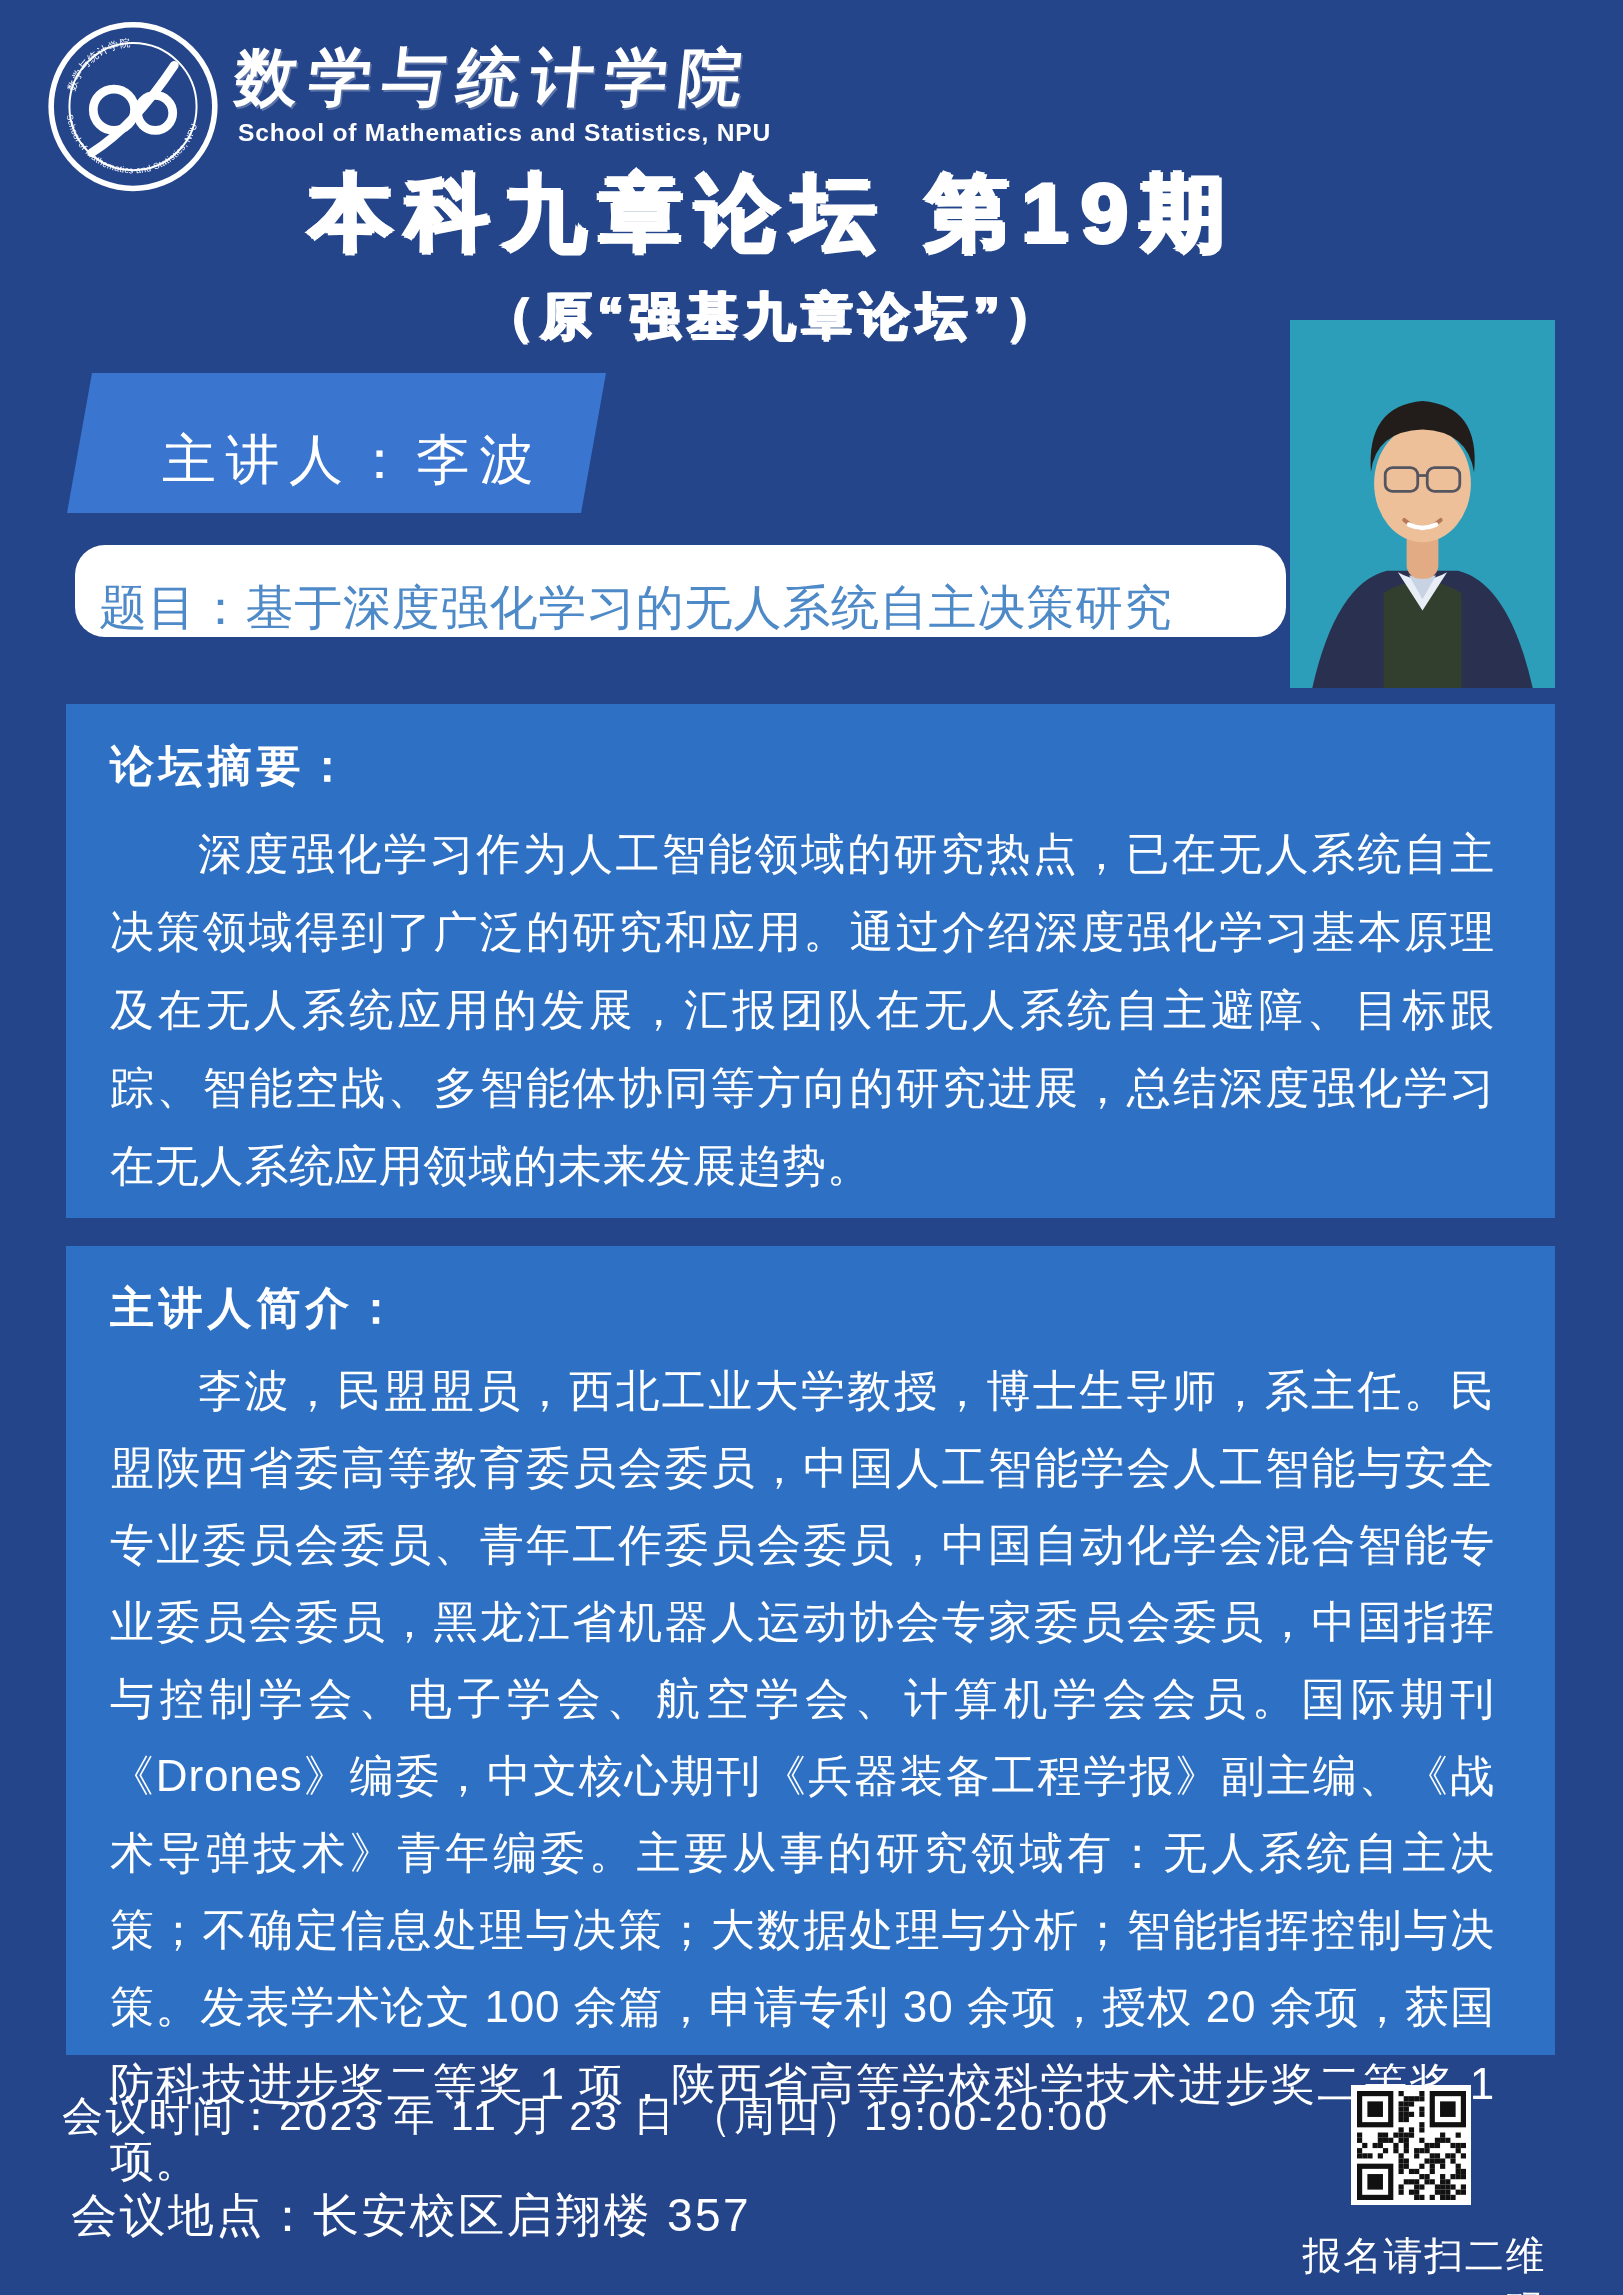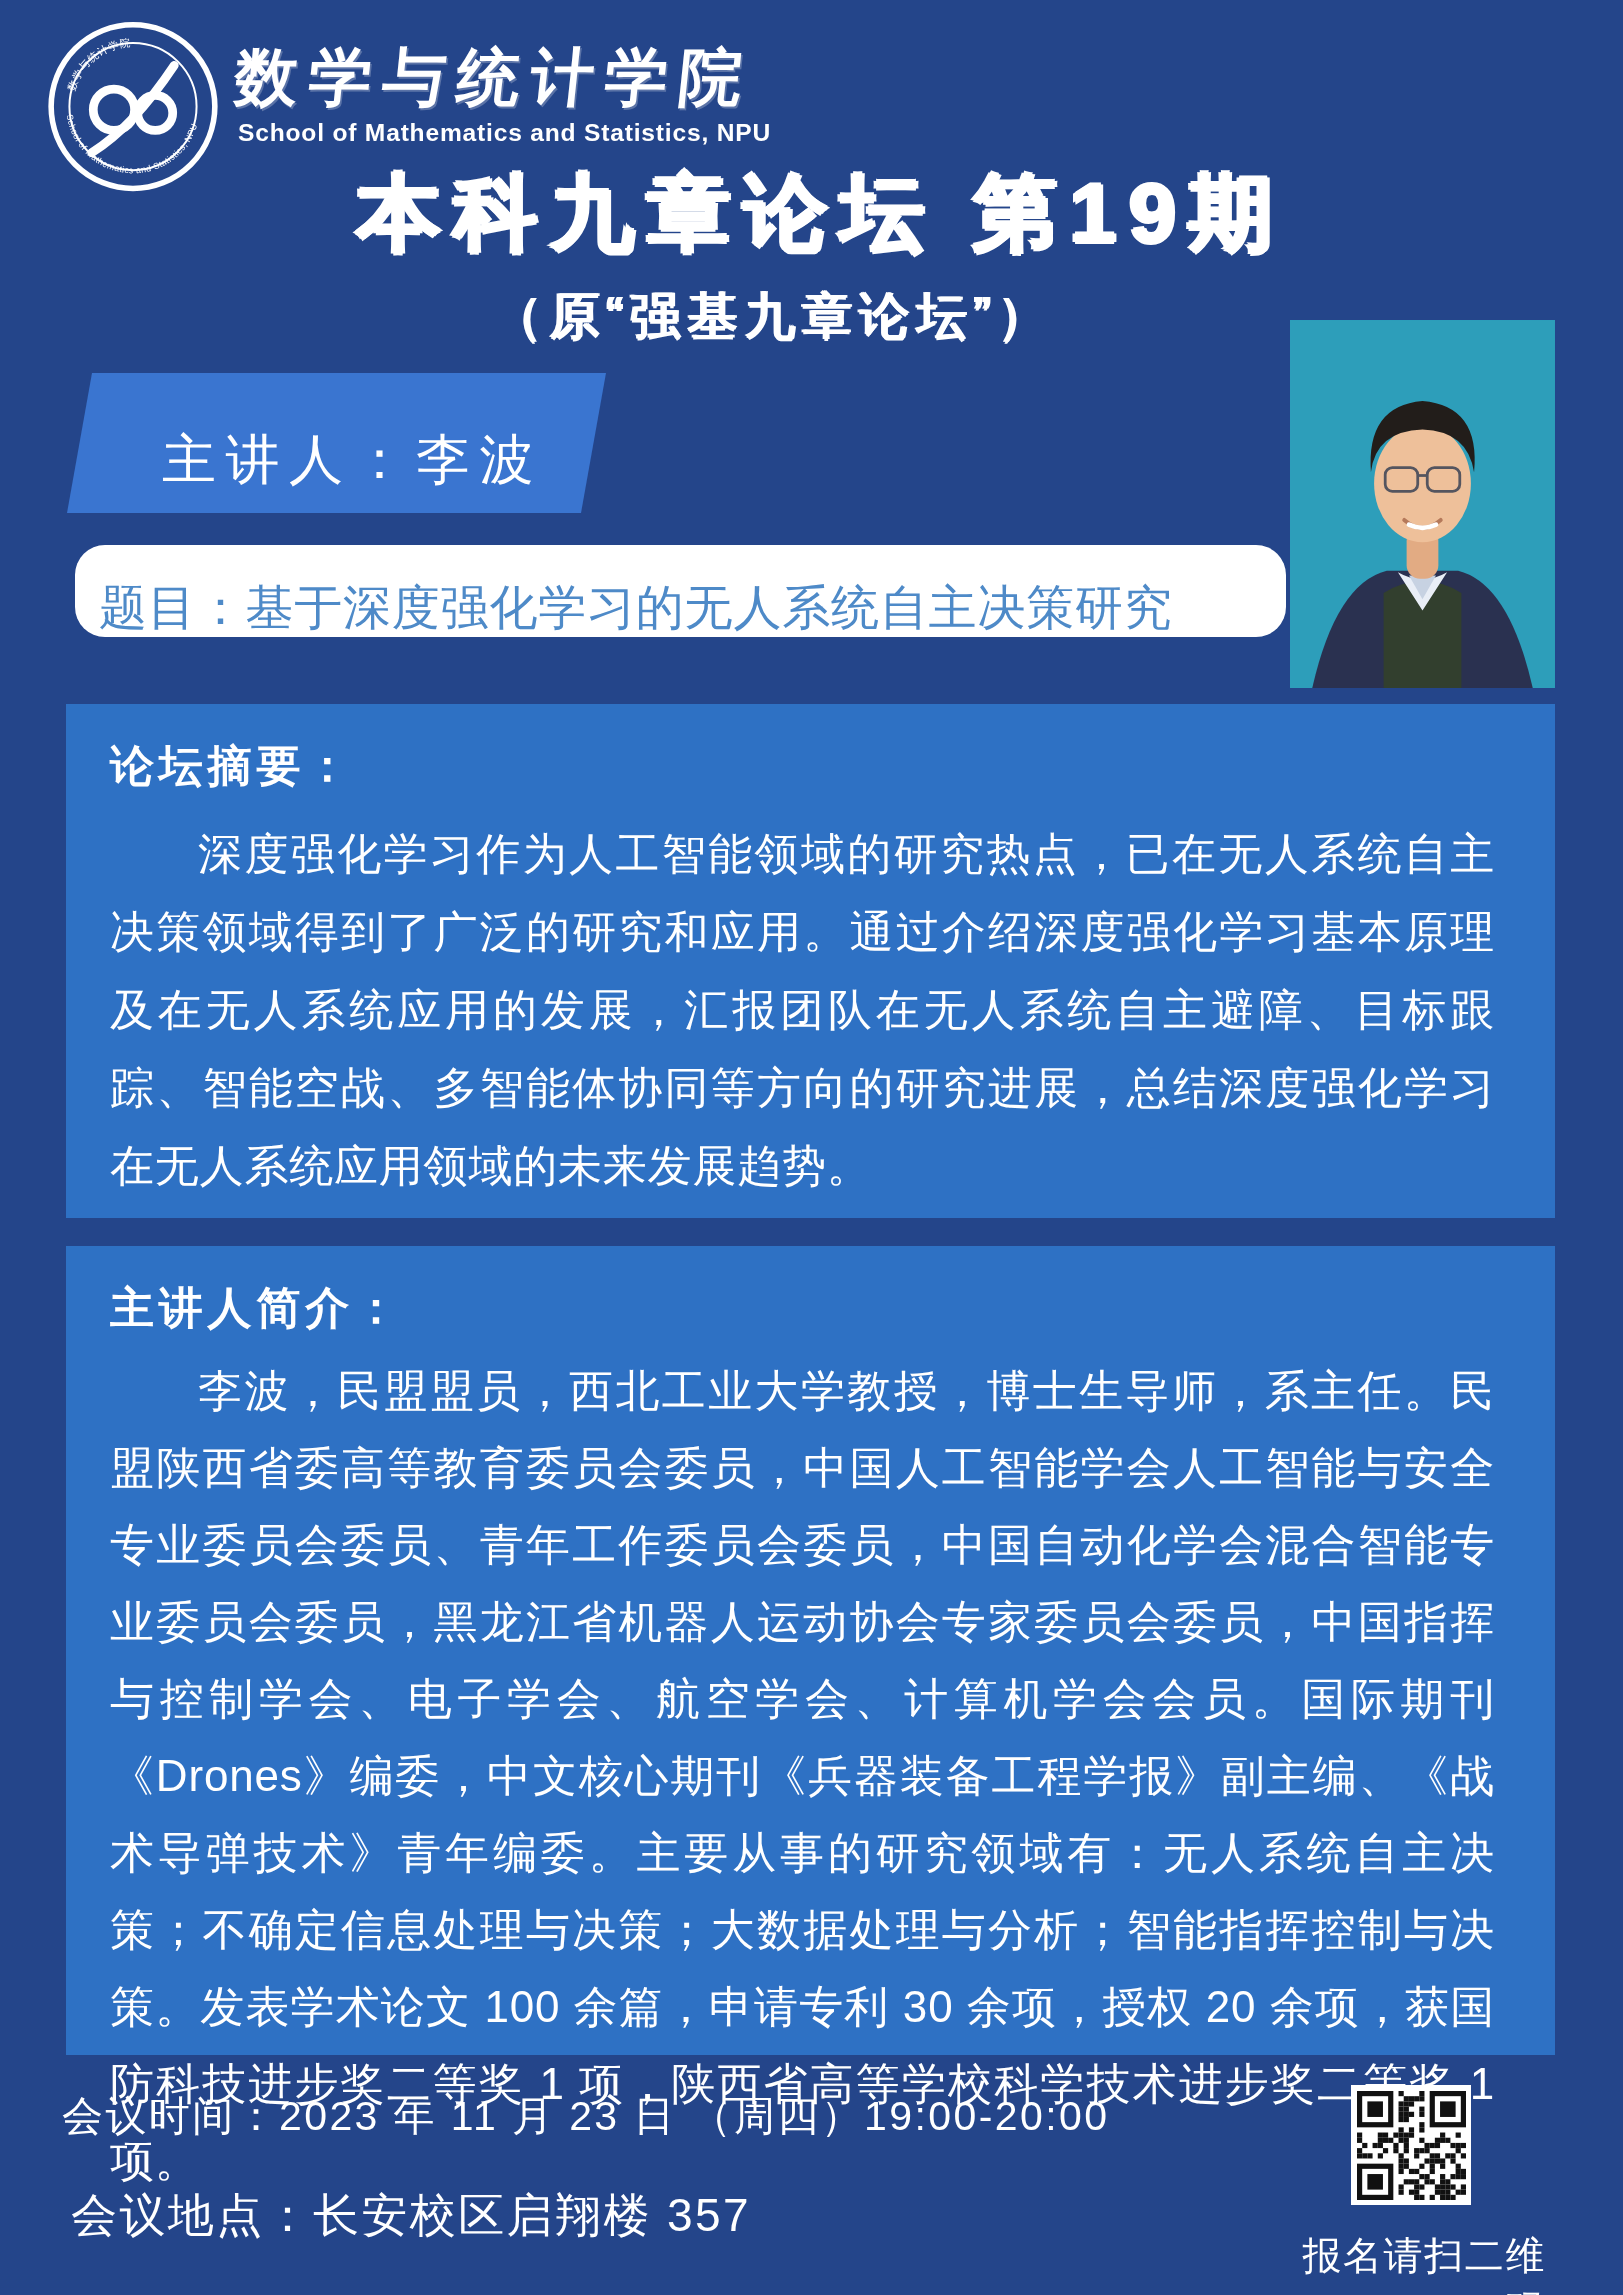--- a/index.html
+++ b/index.html
@@ -12,25 +12,24 @@
   .logo{position:absolute;left:44px;top:16px;width:178px;height:181px;}
   .school-zh{
     position:absolute;left:235px;top:35px;font-size:63px;font-weight:bold;
     letter-spacing:11px;transform:skewX(-6deg);text-shadow:1.6px 1.6px 0 rgba(255,255,255,.25);
   }
   .school-en{position:absolute;left:238px;top:119px;font-size:24.6px;letter-spacing:0.8px;font-weight:bold;}
   .title{
     position:absolute;left:0;top:157px;width:1546px;text-align:center;
     font-size:84px;font-weight:900;letter-spacing:12.7px;
     text-shadow:2.4px 0 0 #fff,0 2.4px 0 #fff,-2.4px 0 0 #fff,0 -2.4px 0 #fff;
-    padding-left:48px;
   }
   .subtitle{
     position:absolute;left:0;top:282px;width:1546px;text-align:center;
-    font-size:51px;font-weight:400;letter-spacing:6.3px;
+    font-size:51px;font-weight:700;letter-spacing:6.3px;
     text-shadow:1.6px 0 0 #fff,0 1.6px 0 #fff,-1.6px 0 0 #fff;
   }
   
   .banner{
     position:absolute;left:67px;top:373px;width:539px;height:140px;
     background:#3a75d0;
     clip-path:polygon(25px 0,539px 0,514px 140px,0 140px);
   }
   .banner-label{
     position:absolute;left:95px;top:16px;line-height:140px;

